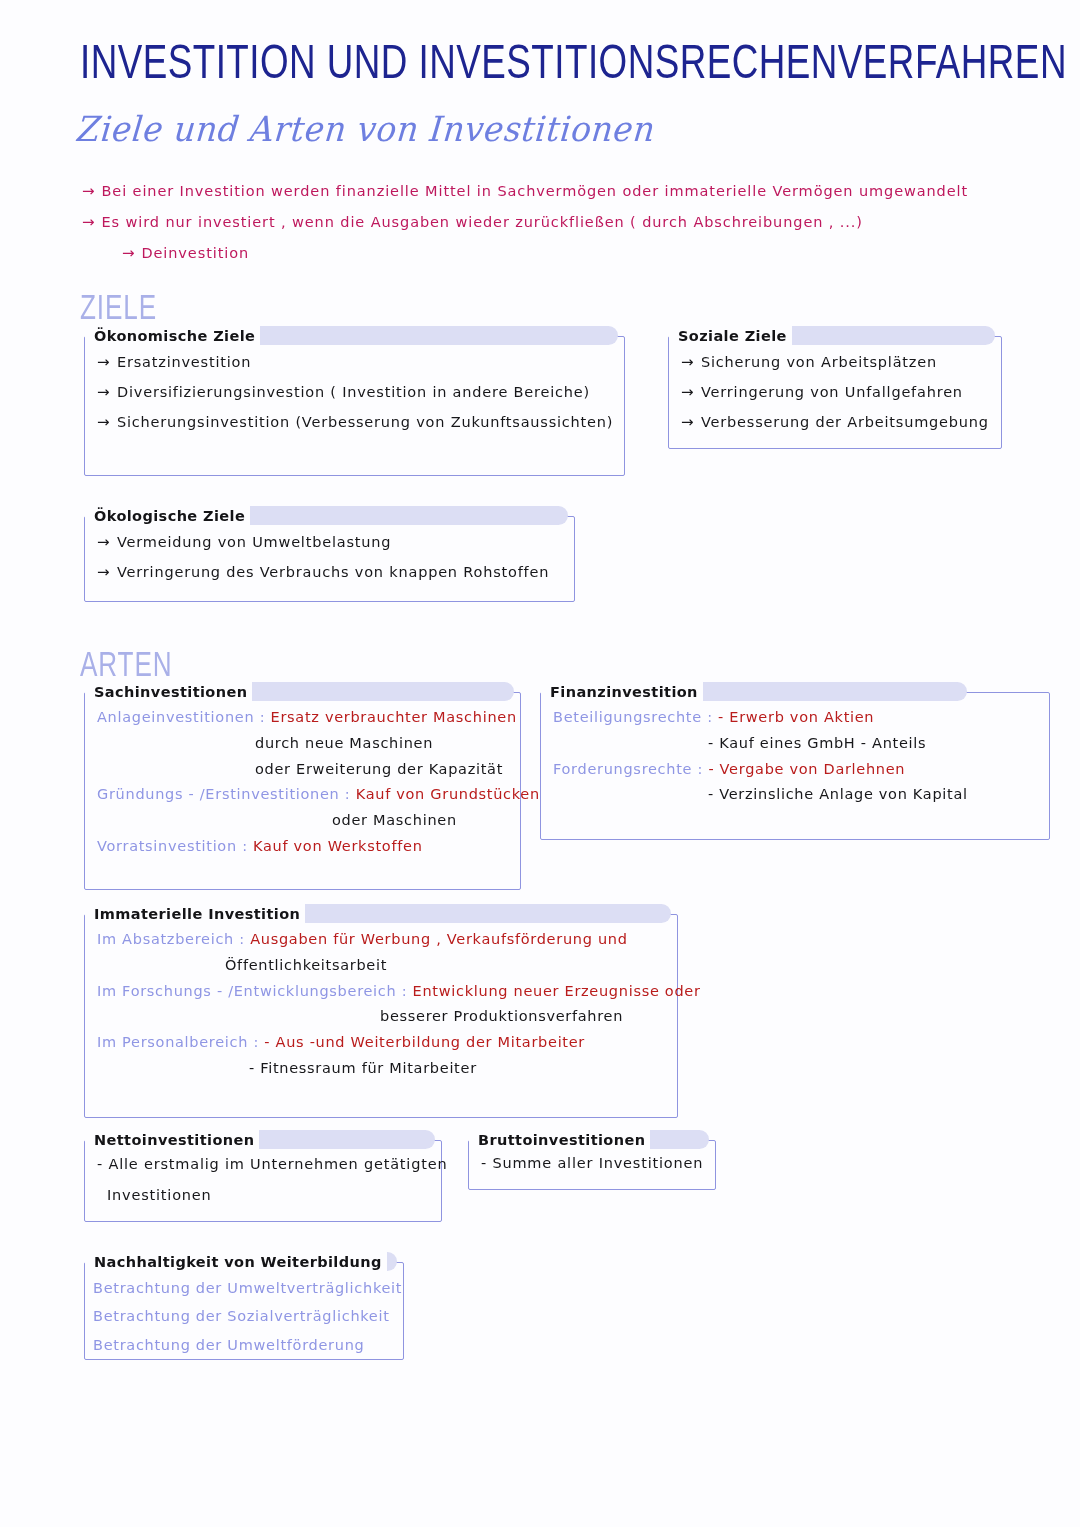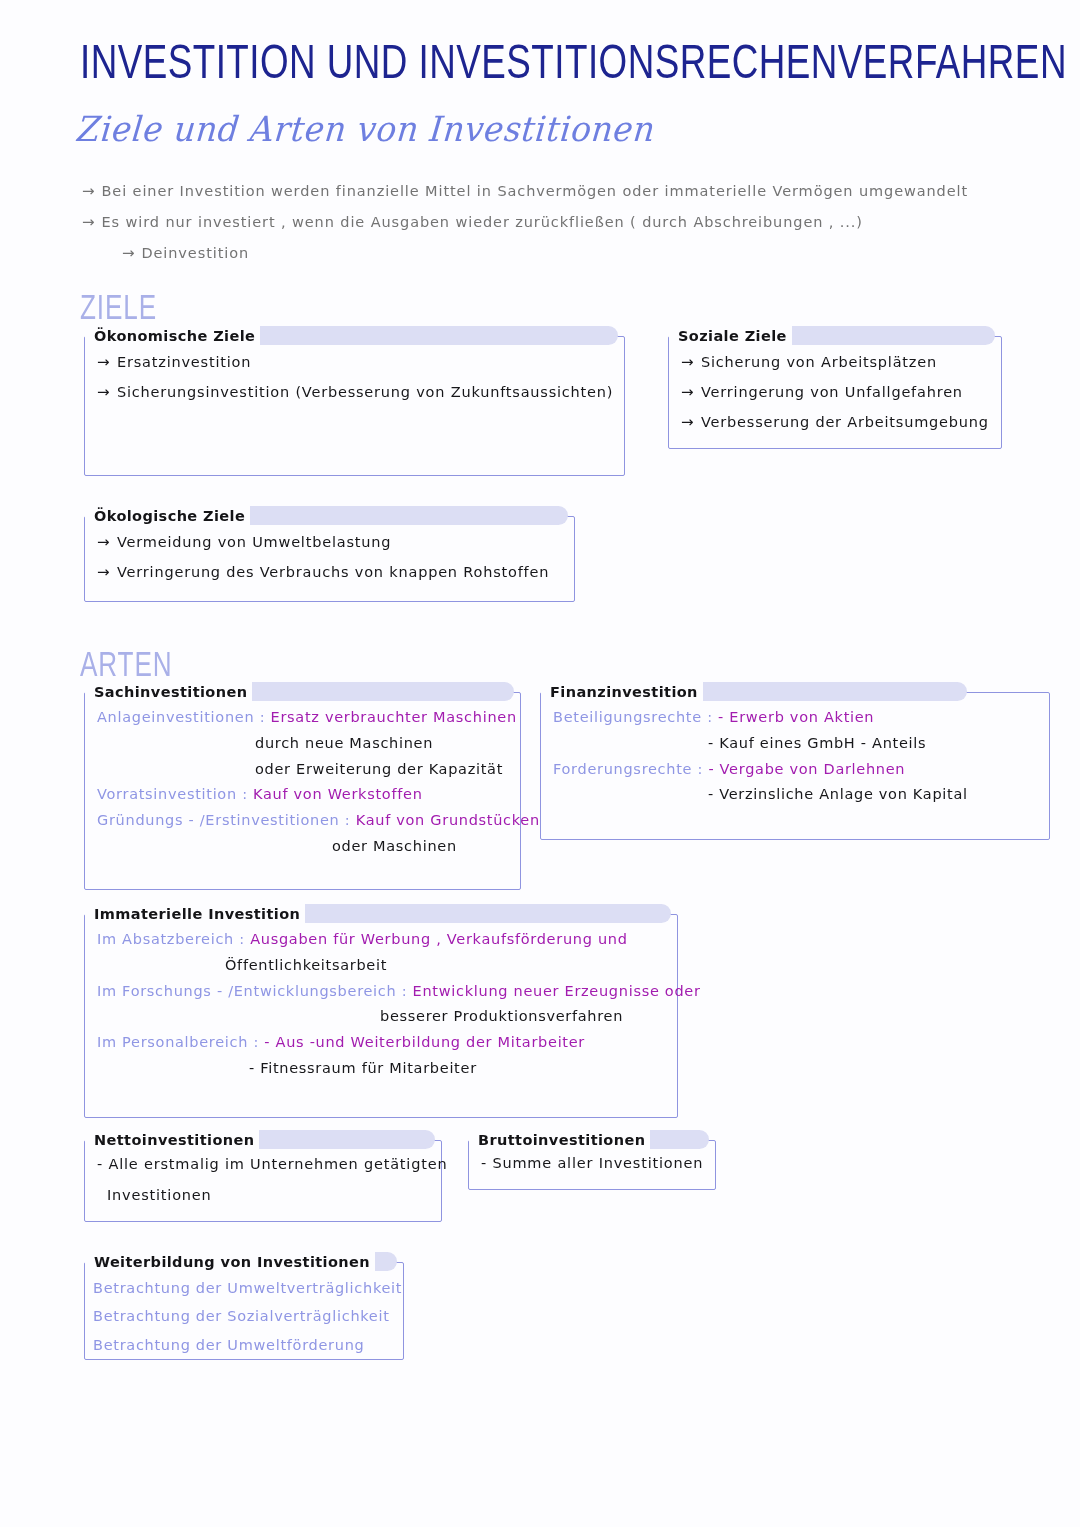--- a/index.html
+++ b/index.html
@@ -67,21 +67,21 @@
   
   .intro {
     position: absolute;
     left: 82px;
     top: 182px;
     width: 950px;
   }
   .intro-line {
     font-family: "DejaVu Sans", sans-serif;
     font-size: 14.5px;
-    color: #737373;
+    color: #be185d;
     letter-spacing: 0.9px;
     margin-bottom: 13px;
     white-space: nowrap;
   }
   .intro-line.indent {
     margin-left: 40px;
   }
   .arrow {
     display: inline-block;
     margin-right: 6px;
@@ -156,21 +156,21 @@
     margin-bottom: 4px;
     font-family: "DejaVu Sans", sans-serif;
     font-size: 14.5px;
     letter-spacing: 0.7px;
     line-height: 1.5;
   }
   .kv .k {
     color: #8f96e4;
   }
   .kv .v {
-    color: #a21caf;
+    color: #b91c1c;
   }
   .cont {
     display: block;
     white-space: nowrap;
     color: #17171a;
     font-family: "DejaVu Sans", sans-serif;
     font-size: 14.5px;
     letter-spacing: 0.7px;
     line-height: 1.5;
     margin-bottom: 4px;
@@ -208,20 +208,21 @@
 
   <div class="section-heading" style="left:80px; top:288px;">ZIELE</div>
 
   <div class="note-box" style="left:84px; top:336px; width:541px; height:140px;">
     <div class="box-head-hl" style="left:8px; width:525px;"></div>
     <div class="box-head">
       <span class="box-head-text">Ökonomische Ziele</span>
     </div>
     <div class="box-body">
       <div class="b-line"><span class="arw">→</span><span>Ersatzinvestition</span></div>
+      <div class="b-line"><span class="arw">→</span><span>Diversifizierungsinvestion ( Investition in andere Bereiche)</span></div>
       <div class="b-line"><span class="arw">→</span><span>Sicherungsinvestition (Verbesserung von Zukunftsaussichten)</span></div>
     </div>
   </div>
 
   <div class="note-box" style="left:668px; top:336px; width:334px; height:113px;">
     <div class="box-head-hl" style="left:8px; width:318px;"></div>
     <div class="box-head">
       <span class="box-head-text">Soziale Ziele</span>
     </div>
     <div class="box-body">
@@ -249,25 +250,25 @@
     <div class="box-head">
       <span class="box-head-text">Sachinvestitionen</span>
     </div>
     <div class="box-body" style="padding-top:14px;">
       <div>
         <span class="kv"><span class="k">Anlageinvestitionen :</span> <span class="v">Ersatz verbrauchter Maschinen</span></span>
         <span class="cont" style="padding-left:158px;">durch neue Maschinen</span>
         <span class="cont" style="padding-left:158px;">oder Erweiterung der Kapazität</span>
       </div>
       <div>
-        <span class="kv"><span class="k">Vorratsinvestition :</span> <span class="v">Kauf von Werkstoffen</span></span>
-      </div>
-      <div>
         <span class="kv"><span class="k">Gründungs - /Erstinvestitionen :</span> <span class="v">Kauf von Grundstücken</span></span>
         <span class="cont" style="padding-left:235px;">oder Maschinen</span>
+      </div>
+      <div>
+        <span class="kv"><span class="k">Vorratsinvestition :</span> <span class="v">Kauf von Werkstoffen</span></span>
       </div>
     </div>
   </div>
 
   <div class="note-box" style="left:540px; top:692px; width:510px; height:148px;">
     <div class="box-head-hl" style="left:8px; width:418px;"></div>
     <div class="box-head">
       <span class="box-head-text">Finanzinvestition</span>
     </div>
     <div class="box-body" style="padding-top:14px;">
@@ -320,21 +321,21 @@
       <span class="box-head-text">Bruttoinvestitionen</span>
     </div>
     <div class="box-body" style="padding-top:13px;">
       <div class="b-line">- Summe aller Investitionen</div>
     </div>
   </div>
 
   <div class="note-box" style="left:84px; top:1262px; width:320px; height:98px;">
     <div class="box-head-hl" style="left:8px; width:304px;"></div>
     <div class="box-head">
-      <span class="box-head-text">Weiterbildung von Investitionen</span>
+      <span class="box-head-text">Nachhaltigkeit von Weiterbildung</span>
     </div>
     <div class="box-body" style="padding-top:14px; padding-left:8px;">
       <span class="blue-line">Betrachtung der Umweltverträglichkeit</span>
       <span class="blue-line">Betrachtung der Sozialverträglichkeit</span>
       <span class="blue-line">Betrachtung der Umweltförderung</span>
     </div>
   </div>
 
 </div>
 

